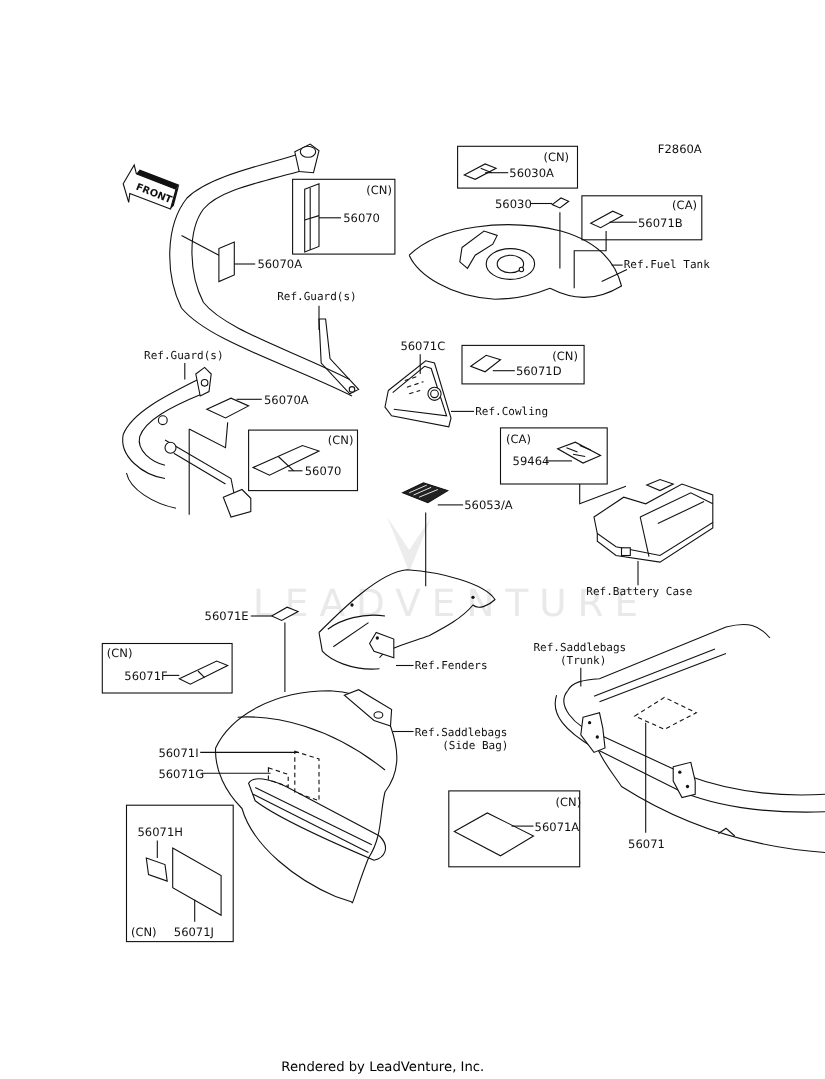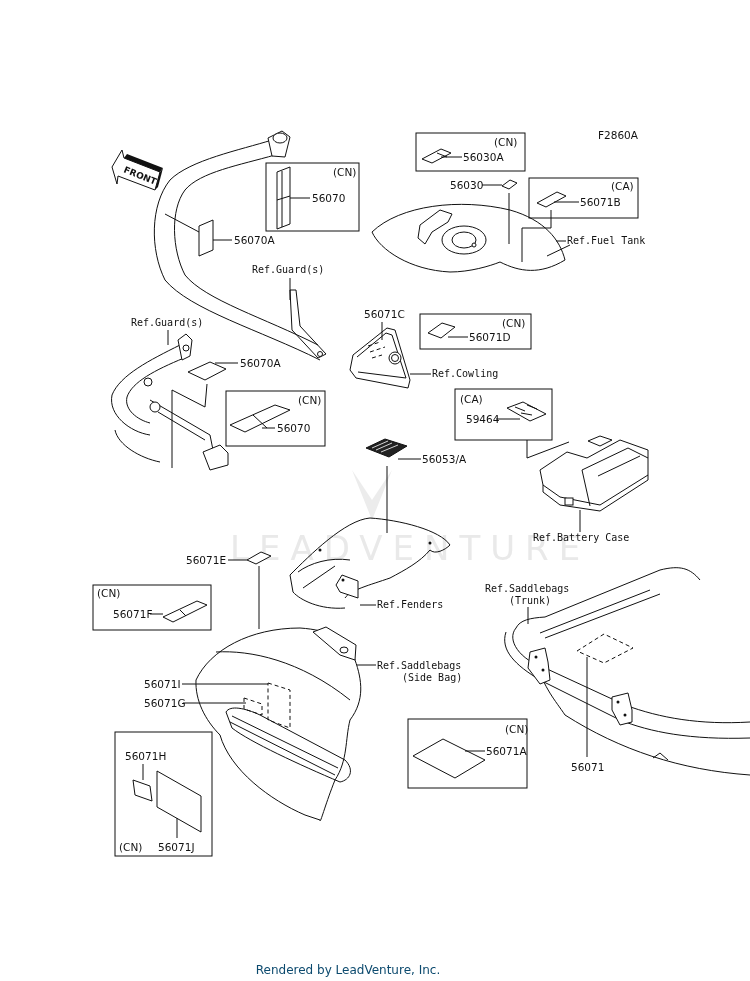--- a/index.html
+++ b/index.html
@@ -5,21 +5,21 @@
     html, body { margin: 0; padding: 0; background: #ffffff; }
     body { width: 750px; height: 981px; position: relative; overflow: hidden; font-family: "DejaVu Sans Mono", "Liberation Mono", monospace; }
     #diagram { position: absolute; left: 0; top: 0; width: 750px; height: 981px; }
     .lbl { font-family: "DejaVu Sans", "Liberation Sans", sans-serif; font-size: 10.5px; fill: #111; }
     .ref { font-family: "DejaVu Sans Mono", "Liberation Mono", monospace; font-size: 10px; fill: #111; }
     .ln { stroke: #111; stroke-width: 1; fill: none; }
     .part { stroke: #111; stroke-width: 1; fill: #fff; }
     .dash { stroke: #111; stroke-width: 1; fill: none; stroke-dasharray: 4 3; }
     .box { stroke: #111; stroke-width: 1; fill: none; }
     .wm { font-family: "DejaVu Sans", "Liberation Sans", sans-serif; font-size: 34px; letter-spacing: 10px; fill: #e9e9e9; }
-    .footer { position: absolute; left: 0; width: 696px; top: 963px; text-align: center; font-family: "DejaVu Sans", "Liberation Sans", sans-serif; font-size: 12px; color: #0c4a6e; }
+    .footer { position: absolute; left: 0; width: 696px; top: 963px; text-align: center; font-family: "DejaVu Sans", "Liberation Sans", sans-serif; font-size: 12px; color: #000000; }
   </style>
 </head>
 <body>
 
 <svg id="diagram" viewBox="0 0 750 981" xmlns="http://www.w3.org/2000/svg">
 
   <g>
     <path d="M352 470 L372 500 L392 470 L372 520 Z" fill="#ececec"></path>
     <text class="wm" x="230" y="560">LEADVENTURE</text>
   </g>

